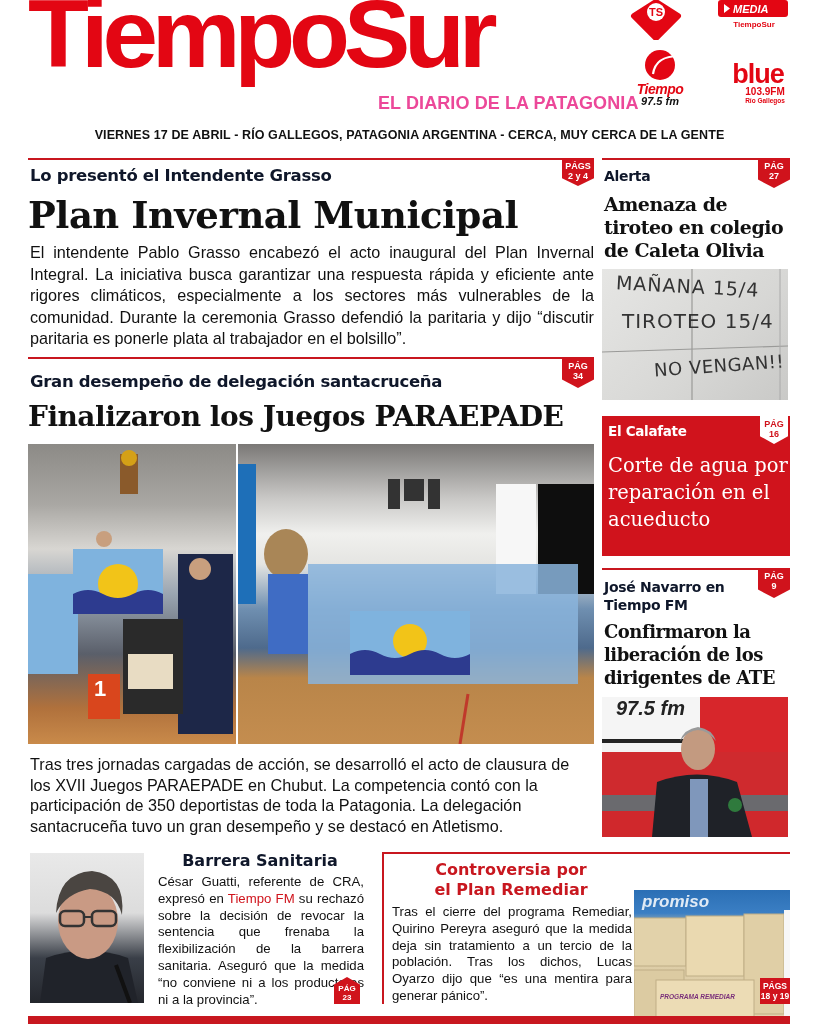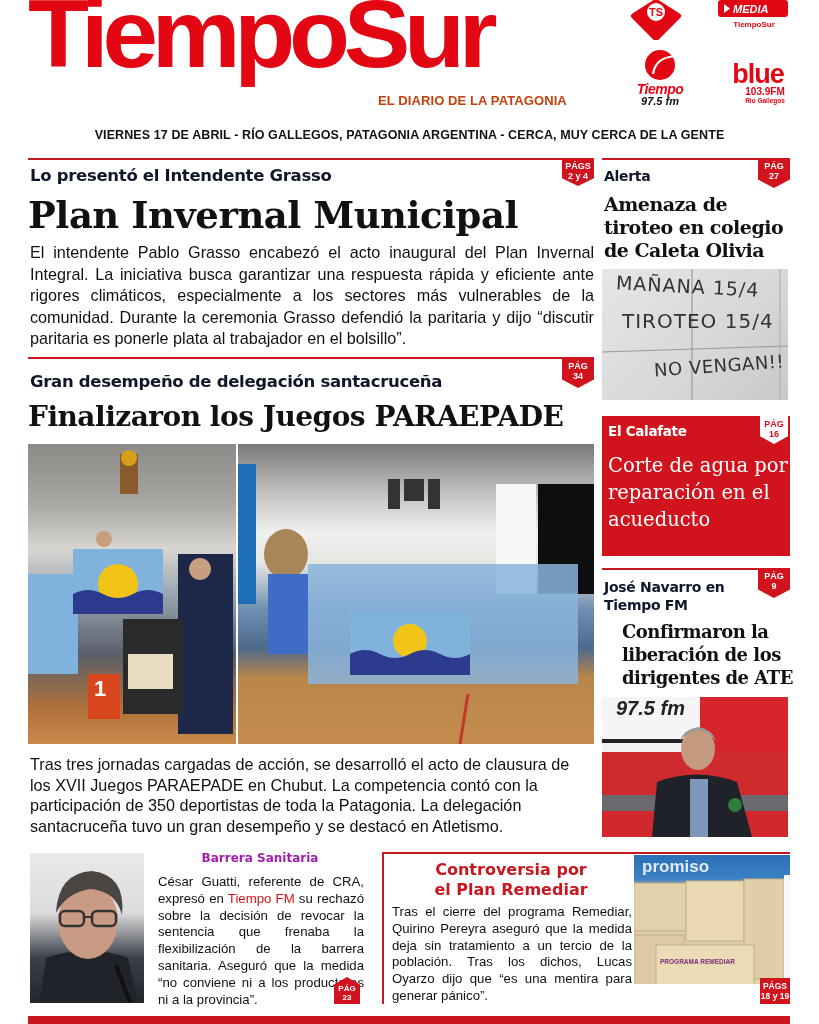--- a/index.html
+++ b/index.html
@@ -4,21 +4,21 @@
 <style>
   * { box-sizing: border-box; margin: 0; padding: 0; }
   html, body { width: 819px; height: 1024px; overflow: hidden; background: #ffffff; }
   body { position: relative; font-family: "Liberation Sans", sans-serif; color: #111; }
 
   .abs { position: absolute; }
 
   
   .logo { left: 28px; top: -14px; font-family: "Liberation Sans", sans-serif; font-weight: 700;
           font-size: 96px; letter-spacing: -6px; color: #e30613; line-height: 1; transform: scaleX(1.04); transform-origin: left top; }
-  .tagline { left: 378px; top: 93px; font-size: 13px; font-weight: 700; color: #c2410c; letter-spacing: 0.1px; }
+  .tagline { left: 378px; top: 93px; font-size: 18px; font-weight: 700; color: #ec4899; letter-spacing: 0.1px; }
   .dateline { left: 0; width: 819px; top: 128px; text-align: center; font-size: 12.5px; font-weight: 700; color: #111; letter-spacing: 0.1px; }
 
   
   .ts-logo { left: 628px; top: 0; width: 56px; height: 38px; }
   .media-logo { left: 716px; top: 0; width: 72px; height: 28px; }
   .tiempo-logo { left: 632px; top: 50px; width: 56px; height: 64px; text-align: center; }
   .tiempo-circle { width: 30px; height: 30px; border-radius: 50%; background: #e30613; margin: 0 auto; position: relative; }
   .tiempo-name { font-size: 14px; font-weight: 700; font-style: italic; color: #e30613; letter-spacing: -0.5px; line-height: 14px; margin-top: 2px; }
   .tiempo-freq { font-size: 11px; font-weight: 700; font-style: italic; color: #111; line-height: 11px; }
   .blue-logo { left: 722px; top: 62px; width: 72px; text-align: center; }
@@ -169,21 +169,21 @@
   </div>
   <div class="abs" style="left:6px; top:36px; width:180px; font-family:'DejaVu Serif',serif; font-size:19.5px; line-height:27px; color:#fff;">Corte de agua por reparación en el acueducto</div>
 </div>
 
 <div class="abs rule" style="left:602px; top:568px; width:188px;"></div>
 <div class="abs kicker" style="left:604px; top:578px; width:150px; font-size:14px; line-height:18px;">José Navarro en Tiempo FM</div>
 <div class="abs badge" style="left:758px; top:568px; width:32px; height:30px;">
   <div>PÁG</div>
   <div>9</div>
 </div>
-<div class="abs headline" style="left:622px; top:620px; width:188px; font-size:18px; line-height:23px;">Confirmaron la liberación de los dirigentes de ATE</div>
+<div class="abs headline" style="left:604px; top:620px; width:188px; font-size:18px; line-height:23px;">Confirmaron la liberación de los dirigentes de ATE</div>
 <div class="abs photo" style="left:602px; top:697px; width:186px; height:140px; background:#f2f2f2;">
   <svg width="186" height="140" viewBox="0 0 186 140" style="position:absolute;left:0;top:0;">
     <rect x="0" y="0" width="98" height="45" fill="#f5f5f5"></rect>
     <rect x="98" y="0" width="88" height="140" fill="#d7262b"></rect>
     <rect x="0" y="55" width="186" height="45" fill="#cf2a2e"></rect>
     <rect x="0" y="98" width="186" height="16" fill="#6a6a6e"></rect>
     <rect x="0" y="114" width="186" height="26" fill="#d0282c"></rect>
     <rect x="0" y="42" width="98" height="4" fill="#222"></rect>
     <path d="M50 140 L55 85 Q95 70 135 85 L150 140 Z" fill="#1f2228"></path>
     <rect x="88" y="82" width="18" height="58" fill="#7f97bb"></rect>
@@ -198,35 +198,35 @@
   <svg width="114" height="150" viewBox="0 0 114 150" style="position:absolute;left:0;top:0;">
     <path d="M10 150 L16 105 Q57 90 98 105 L108 150 Z" fill="#20232a"></path>
     <ellipse cx="58" cy="68" rx="30" ry="38" fill="#c99a84"></ellipse>
     <path d="M26 60 Q28 20 62 18 Q96 22 92 62 Q86 38 60 36 Q36 40 26 60 Z" fill="#4a4541"></path>
     <rect x="30" y="58" width="24" height="15" rx="5" fill="none" stroke="#333" stroke-width="2.5"></rect>
     <rect x="62" y="58" width="24" height="15" rx="5" fill="none" stroke="#333" stroke-width="2.5"></rect>
     <line x1="54" y1="64" x2="62" y2="64" stroke="#333" stroke-width="2"></line>
     <line x1="86" y1="112" x2="100" y2="150" stroke="#111" stroke-width="4"></line>
   </svg>
 </div>
-<div class="abs" style="left:158px; top:851px; width:204px; text-align:center; font-family:'DejaVu Sans',sans-serif; font-weight:700; font-size:12px; color:#a21caf;">Barrera Sanitaria</div>
+<div class="abs" style="left:158px; top:851px; width:204px; text-align:center; font-family:'DejaVu Sans',sans-serif; font-weight:700; font-size:16px; color:#0f172a;">Barrera Sanitaria</div>
 <div class="abs body-text" style="left:158px; top:874px; width:206px; font-size:13.2px; line-height:16.8px; text-align:justify;"><span>César Guatti, referente de CRA, expresó en </span><span style="color:#d0131c;">Tiempo FM</span><span> su rechazó sobre la decisión de revocar la sentencia que frenaba la flexibilización de la barrera sanitaria. Aseguró que la medida “no conviene ni a los productores ni a la provincia”.</span></div>
 <div class="abs badge-house" style="left:334px; top:977px; width:26px; height:27px;">
   <div>PÁG</div>
   <div>23</div>
 </div>
 
 <div class="abs" style="left:382px; top:852px; width:2px; height:152px; background:#c8171f;"></div>
 <div class="abs" style="left:382px; top:852px; width:408px; height:2px; background:#c8171f;"></div>
 <div class="abs" style="left:390px; top:860px; width:242px; text-align:center; font-family:'DejaVu Sans',sans-serif; font-weight:700; font-size:16px; line-height:20px; color:#c8171f;">
   <div>Controversia por</div>
   <div>el Plan Remediar</div>
 </div>
 <div class="abs body-text" style="left:392px; top:904px; width:240px; font-size:13.2px; line-height:16.8px; text-align:justify;">Tras el cierre del programa Remediar, Quirino Pereyra aseguró que la medida deja sin tratamiento a un tercio de la población. Tras los dichos, Lucas Oyarzo dijo que “es una mentira para generar pánico”.</div>
-<div class="abs photo" style="left:634px; top:855px; width:156px; height:129px; background:linear-gradient(180deg,#2b6fb5 0%,#3b7fc4 18%,#d9c9a3 30%,#e3d3ad 100%);">
+<div class="abs photo" style="left:634px; top:890px; width:156px; height:129px; background:linear-gradient(180deg,#2b6fb5 0%,#3b7fc4 18%,#d9c9a3 30%,#e3d3ad 100%);font-style:italic;">
   <svg width="156" height="149" viewBox="0 0 156 149" style="position:absolute;left:0;top:0;">
     <rect x="0" y="28" width="52" height="48" fill="#e2d2aa" stroke="#bfae86"></rect>
     <rect x="52" y="26" width="58" height="60" fill="#ead9b0" stroke="#bfae86"></rect>
     <rect x="110" y="24" width="40" height="100" fill="#e0cfa6" stroke="#bfae86"></rect>
     <rect x="0" y="80" width="50" height="60" fill="#dccba2" stroke="#bfae86"></rect>
     <rect x="22" y="90" width="98" height="55" fill="#ecdcb5" stroke="#bfae86"></rect>
     <rect x="150" y="20" width="6" height="110" fill="#f7f7f7"></rect>
   </svg>
   <div class="abs" style="left:8px; top:2px; font-size:17px; color:#fff; font-weight:700; opacity:0.85;">promiso</div>
   <div class="abs" style="left:26px; top:103px; font-size:6.5px; font-weight:700; color:#7a2f7a;">PROGRAMA REMEDIAR</div>

